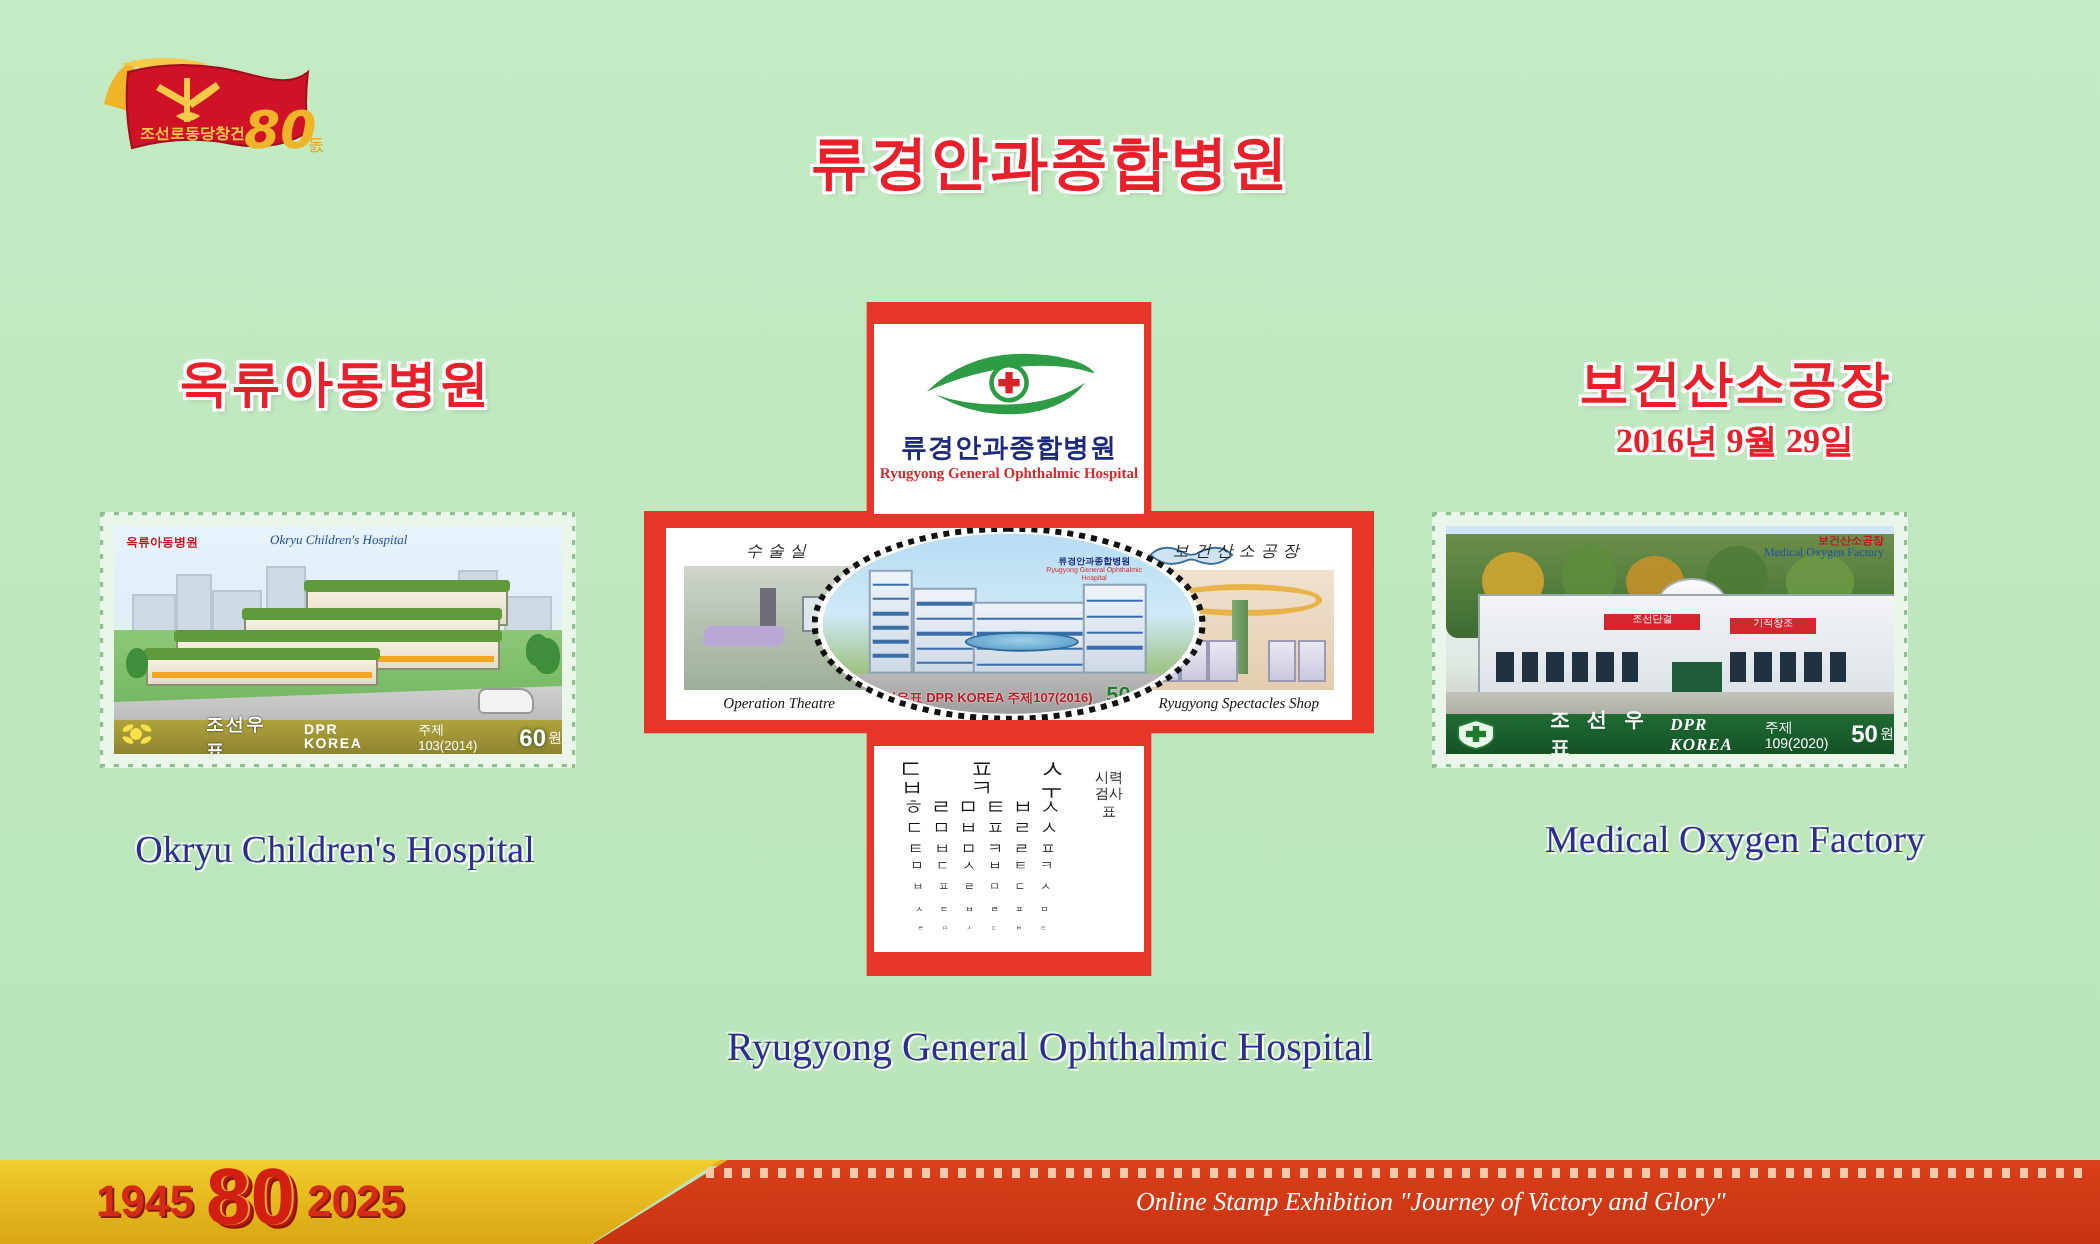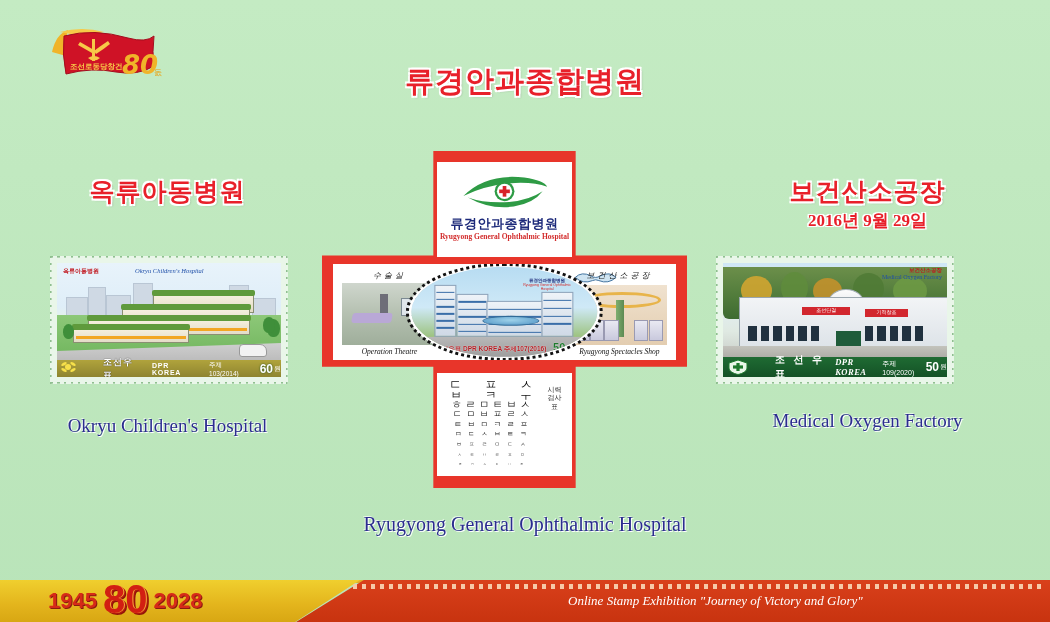--- a/index.html
+++ b/index.html
@@ -539,19 +539,19 @@
   </div>
   <div class="en-caption" id="cap-center">Ryugyong General Ophthalmic Hospital</div>
 
   <div id="bottombar">
     <div class="topline"></div>
     <div class="redbar"></div>
     <div class="dots"></div>
     <div class="gold">
       <span class="y" id="y1945">1945</span>
       <span class="eighty">80</span>
-      <span class="y">2028</span>
+      <span class="y">2025</span>
     </div>
     <div class="bar-kr">인터네트우표전시회 《승리와  영광의  려정》</div>
     <div class="bar-en">Online Stamp Exhibition "Journey of Victory and Glory"</div>
   </div>
 
 </div>
 
 </body></html>

